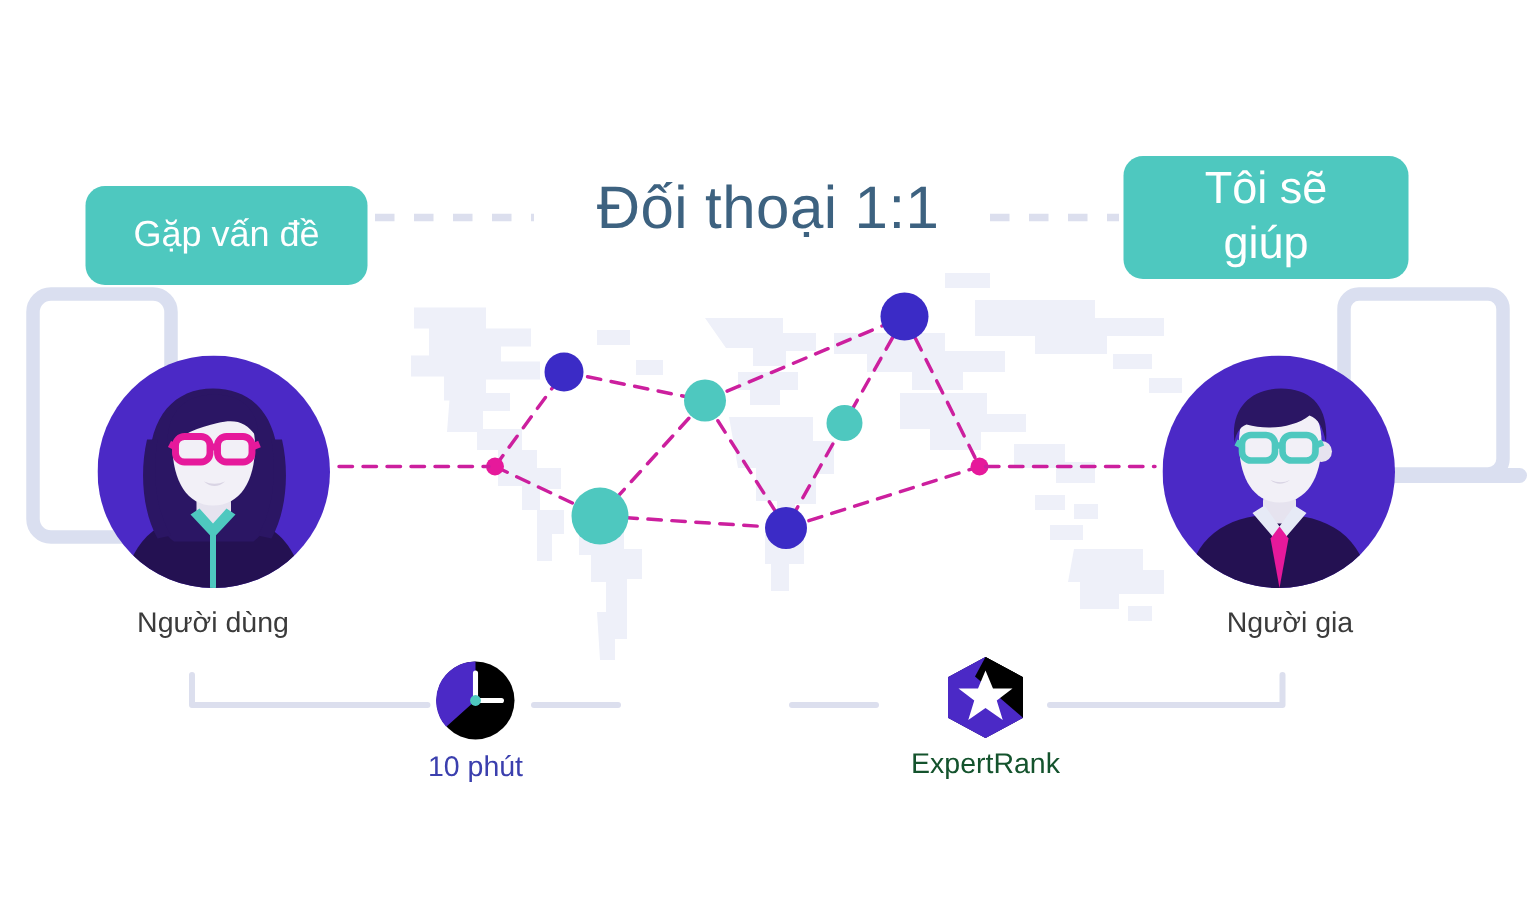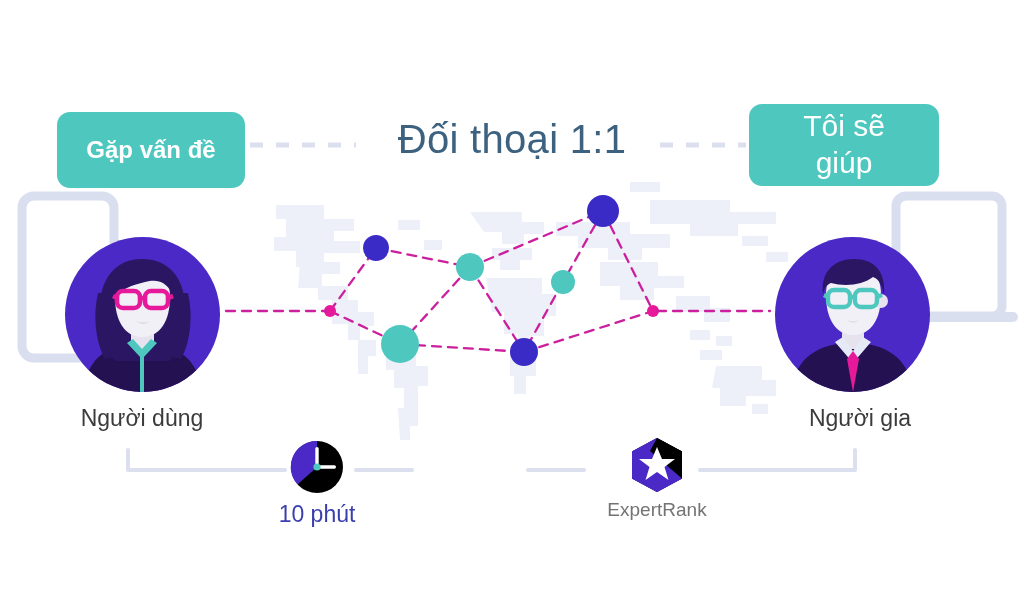--- a/index.html
+++ b/index.html
@@ -21,23 +21,22 @@
     position:absolute;z-index:6;
     background:#4ec8bf;
     color:#ffffff;
     border-radius:13px;
     display:flex;align-items:center;justify-content:center;
     text-align:center;
     line-height:1.22;
     box-sizing:border-box;
   }
   #bubble-left{
-    left:57px;top:112px;width:188px;height:76px;
+    left:57px;top:124px;width:188px;height:66px;
     font-size:24px;
-    font-weight:bold;
   }
   #bubble-right{
     left:749px;top:104px;width:190px;height:82px;
     font-size:30px;padding:0 26px;
   }
 
   
   #title{
     position:absolute;z-index:6;
     left:332px;top:117px;width:360px;
@@ -52,40 +51,40 @@
   
   .avatar-wrap{position:absolute;z-index:5;}
   #avatar-left{left:65px;top:237px;width:155px;height:155px;}
   #avatar-right{left:775px;top:237px;width:155px;height:155px;}
   .avatar-wrap svg{display:block;}
 
   
   .role-label{
     position:absolute;z-index:6;
     color:#3b3b3b;
-    font-size:23px;
+    font-size:19px;
     text-align:center;
     white-space:nowrap;
   }
   #label-user{left:42px;top:405px;width:200px;}
   #label-expert{left:760px;top:405px;width:200px;}
 
   
   .feature{position:absolute;z-index:6;width:120px;text-align:center;}
   #feature-time{left:257px;top:440px;}
   #feature-ai{left:429px;top:438px;}
   #feature-rank{left:597px;top:438px;}
   .feature .glyph{height:54px;display:flex;align-items:center;justify-content:center;}
   .feature .cap{
     margin-top:7px;
     color:#3b3fae;
-    font-size:23px;
+    font-size:19px;
     white-space:nowrap;
   }
-  #feature-rank .cap{color:#737373;font-size:19px;}
+  #feature-rank .cap{color:#14532d;font-size:19px;}
 </style>
 </head>
 <body>
 
 <div id="stage">
 
   <svg id="bg-svg" viewBox="0 0 1024 614">
     <g fill="#eef0f9">
 
       <path d="M276 205 h48 v14 h30 v12 h-20 v10 h26 v12 h-36 v14 h-28 v-16 h-22 v-14 h12 v-18 h-10z"></path>

